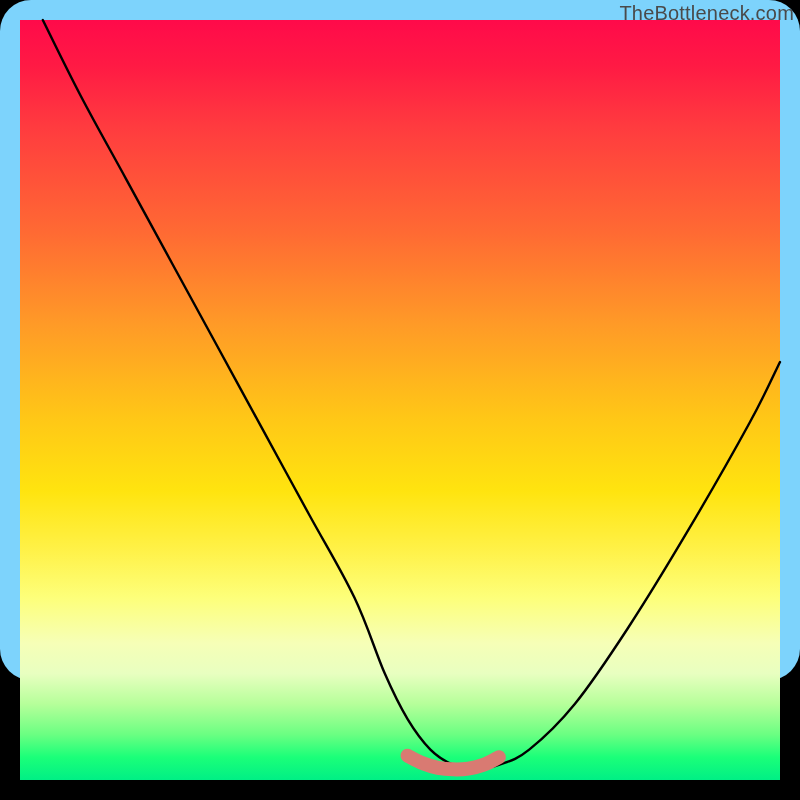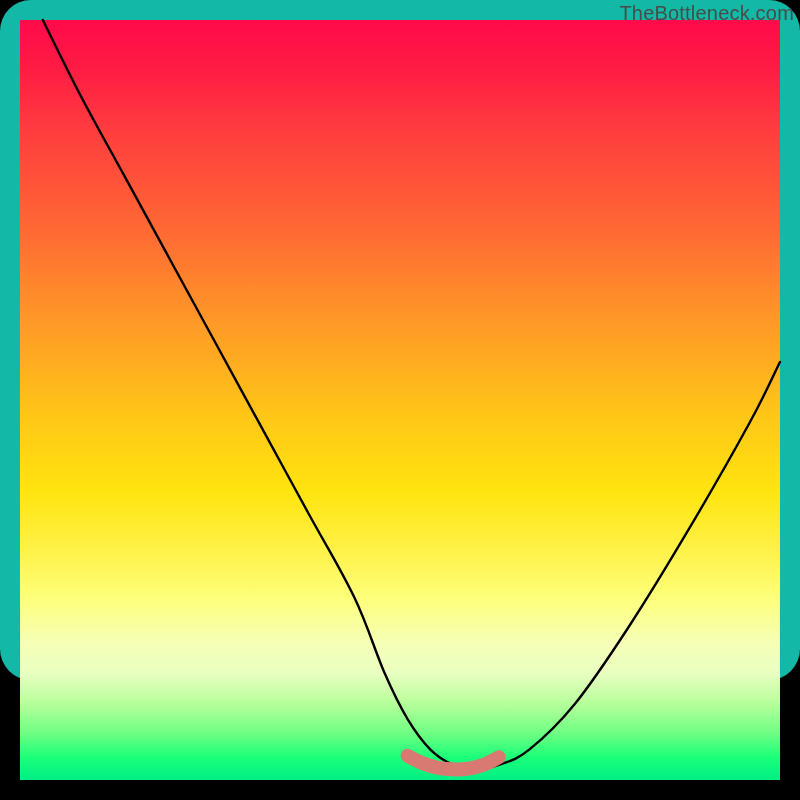--- a/index.html
+++ b/index.html
@@ -8,21 +8,21 @@
     width: 800px;
     height: 800px;
     overflow: hidden;
     background: #000;
     font-family: Arial, Helvetica, sans-serif;
   }
   .stage {
     position: relative;
     width: 800px;
     height: 680px;
-    background: #14b8a6;
+    background: #7dd3fc;
     border-radius: 31px;
   }
   
   .plot {
     position: absolute;
     left: 20px;
     top: 20px;
     width: 760px;
     height: 760px;
     

